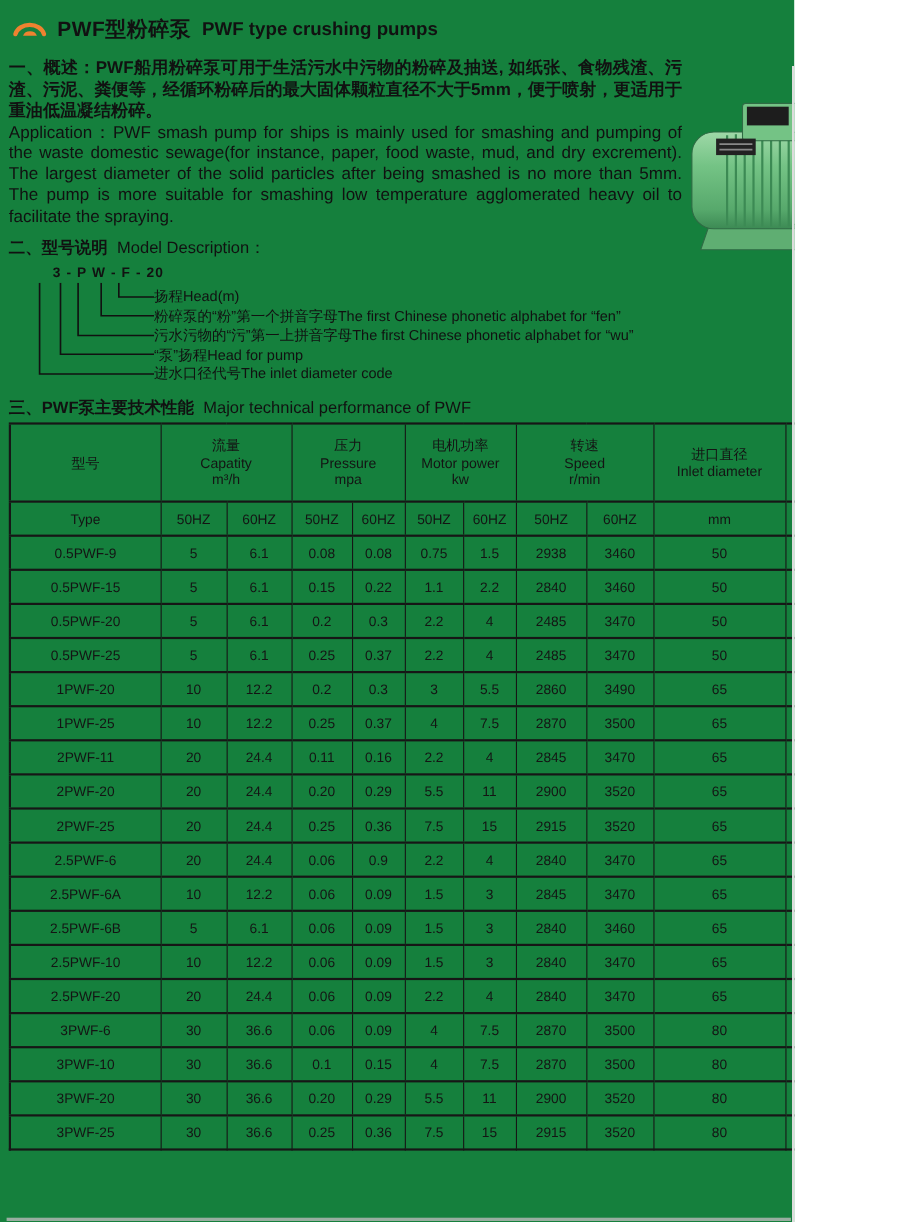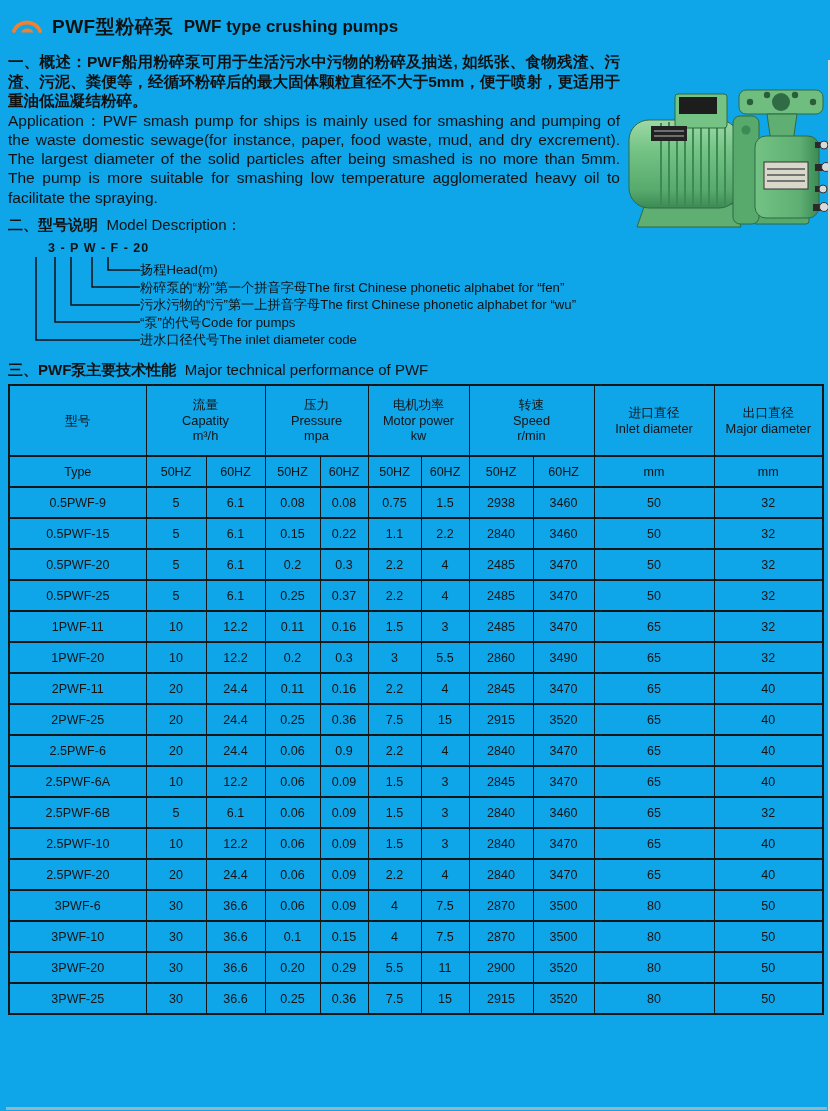--- a/index.html
+++ b/index.html
@@ -1,16 +1,16 @@
 <!DOCTYPE html>
 <html><head>
 <meta charset="utf-8">
 <style>
   html,body{margin:0;padding:0;background:#fff;}
-  .page{position:relative;width:830px;height:1111px;background:#0ea5e9;overflow:hidden;
+  .page{position:relative;width:722px;height:1111px;background:#15803d;overflow:hidden;
         font-family:"Liberation Sans","DejaVu Sans",sans-serif;color:#111;}
 
   
   .header{position:absolute;left:10px;top:14px;display:flex;align-items:center;gap:8px;}
   .logo{width:34px;height:26px;flex:0 0 auto;}
   .title-zh{font-size:19px;font-weight:700;letter-spacing:.5px;}
   .title-en{font-size:17px;font-weight:700;margin-left:2px;}
 
   
   .overview{position:absolute;left:8px;top:52px;width:612px;}
@@ -149,21 +149,21 @@
       <path d="M62 0 V30 H110"></path>
       <path d="M41 0 V48 H110"></path>
       <path d="M25 0 V65 H110"></path>
       <path d="M6 0 V83 H110"></path>
     </g>
   </svg>
   <div id="diagram-labels">
       <div class="dlabel" style="top: 0px; text-align: center;">扬程Head(m)</div>
       <div class="dlabel" style="top: 35px;">污水污物的“污”第一上拼音字母The first Chinese phonetic alphabet for “wu”</div>
       <div class="dlabel" style="top: 17.5px;">粉碎泵的“粉”第一个拼音字母The first Chinese phonetic alphabet for “fen”</div>
-      <div class="dlabel" style="top: 52.5px;">“泵”的代号Code for pumps</div>
+      <div class="dlabel" style="top: 52.5px;">“泵”扬程Head for pump</div>
       <div class="dlabel" style="top: 70px; text-align: center;">进水口径代号The inlet diameter code</div>
     </div>
 
   <div class="sec-heading" id="sec3-heading">
     <span class="h-zh">三、PWF泵主要技术性能</span>
     <span class="h-en">Major technical performance of PWF</span>
   </div>
 
   <table class="perf-table">
     <colgroup>
@@ -274,55 +274,68 @@
           <td>0.25</td>
           <td>0.37</td>
           <td>2.2</td>
           <td>4</td>
           <td>2485</td>
           <td>3470</td>
           <td>50</td>
           <td>32</td>
         </tr>
         <tr>
-          <td>1PWF-11</td>
-          <td>10</td>
-          <td>12.2</td>
-          <td>0.11</td>
-          <td>0.16</td>
-          <td>1.5</td>
-          <td>3</td>
-          <td>2485</td>
-          <td>3470</td>
-          <td>65</td>
-          <td>32</td>
-        </tr>
-        <tr>
           <td>1PWF-20</td>
           <td>10</td>
           <td>12.2</td>
           <td>0.2</td>
           <td>0.3</td>
           <td>3</td>
           <td>5.5</td>
           <td>2860</td>
           <td>3490</td>
           <td>65</td>
           <td>32</td>
         </tr>
         <tr>
+          <td>1PWF-25</td>
+          <td>10</td>
+          <td>12.2</td>
+          <td>0.25</td>
+          <td>0.37</td>
+          <td>4</td>
+          <td>7.5</td>
+          <td>2870</td>
+          <td>3500</td>
+          <td>65</td>
+          <td>32</td>
+        </tr>
+        <tr>
           <td>2PWF-11</td>
           <td>20</td>
           <td>24.4</td>
           <td>0.11</td>
           <td>0.16</td>
           <td>2.2</td>
           <td>4</td>
           <td>2845</td>
           <td>3470</td>
+          <td>65</td>
+          <td>40</td>
+        </tr>
+        <tr>
+          <td>2PWF-20</td>
+          <td>20</td>
+          <td>24.4</td>
+          <td>0.20</td>
+          <td>0.29</td>
+          <td>5.5</td>
+          <td>11</td>
+          <td>2900</td>
+          <td>3520</td>
           <td>65</td>
           <td>40</td>
         </tr>
         <tr>
           <td>2PWF-25</td>
           <td>20</td>
           <td>24.4</td>
           <td>0.25</td>
           <td>0.36</td>
           <td>7.5</td>

